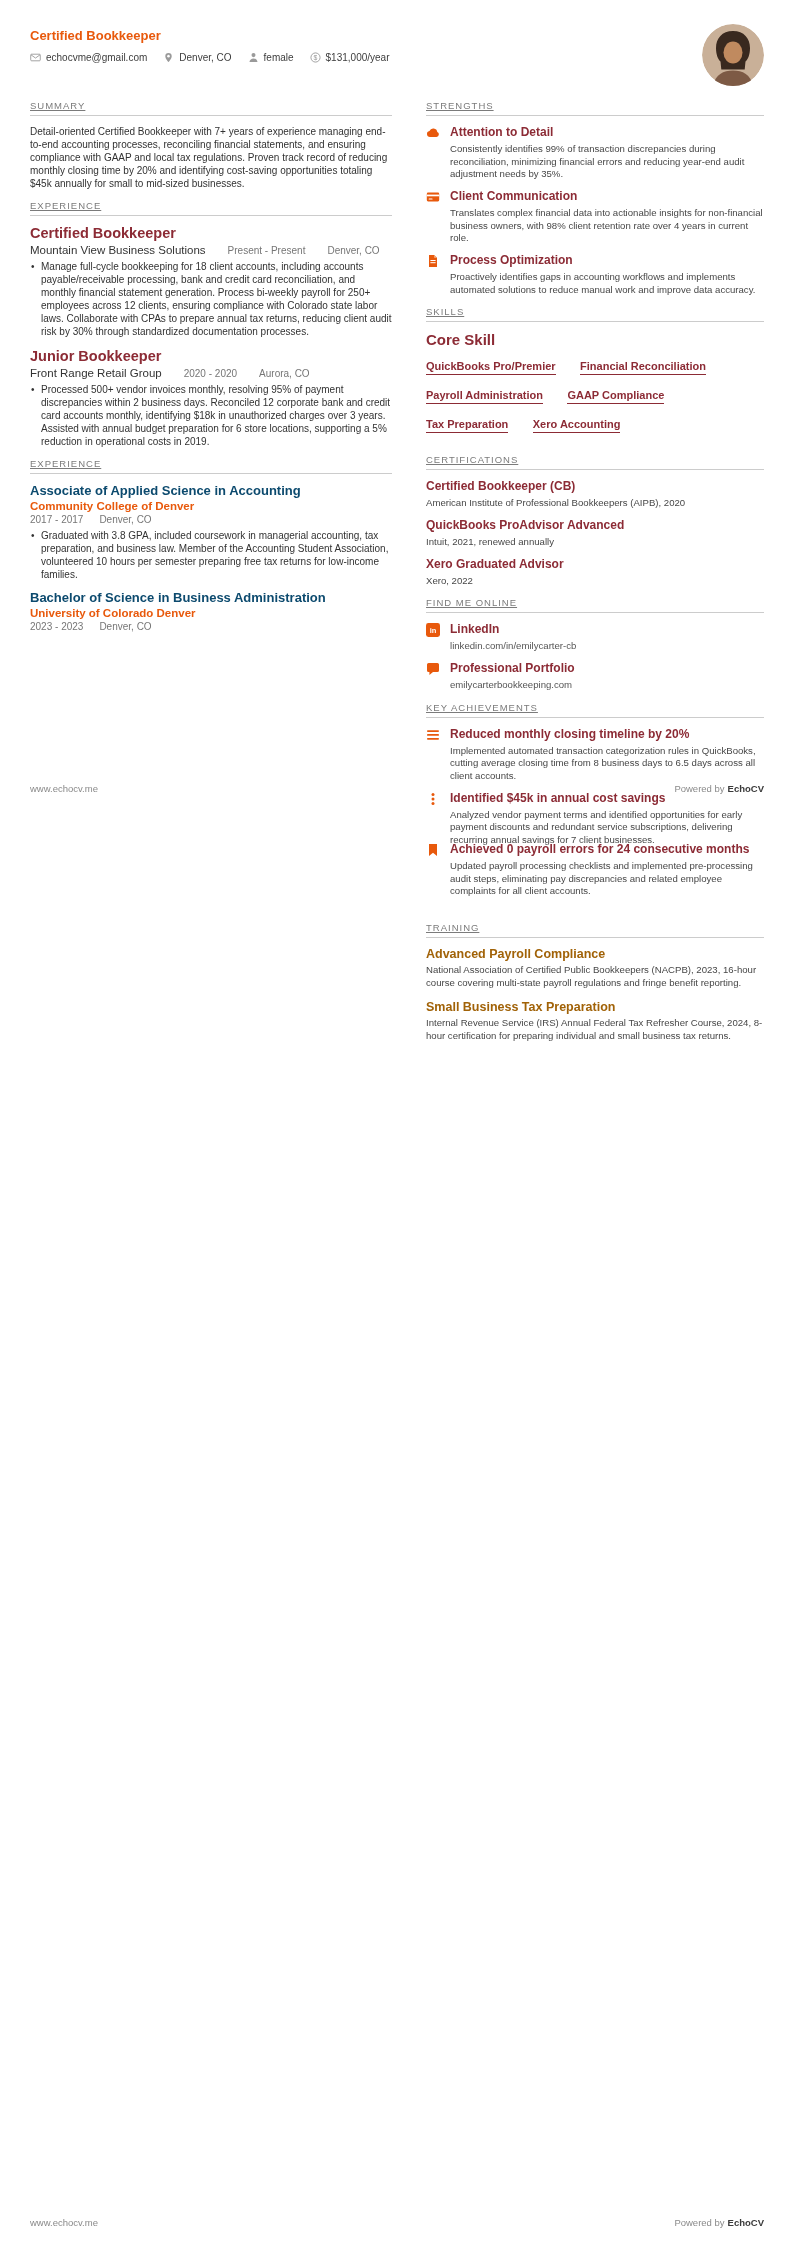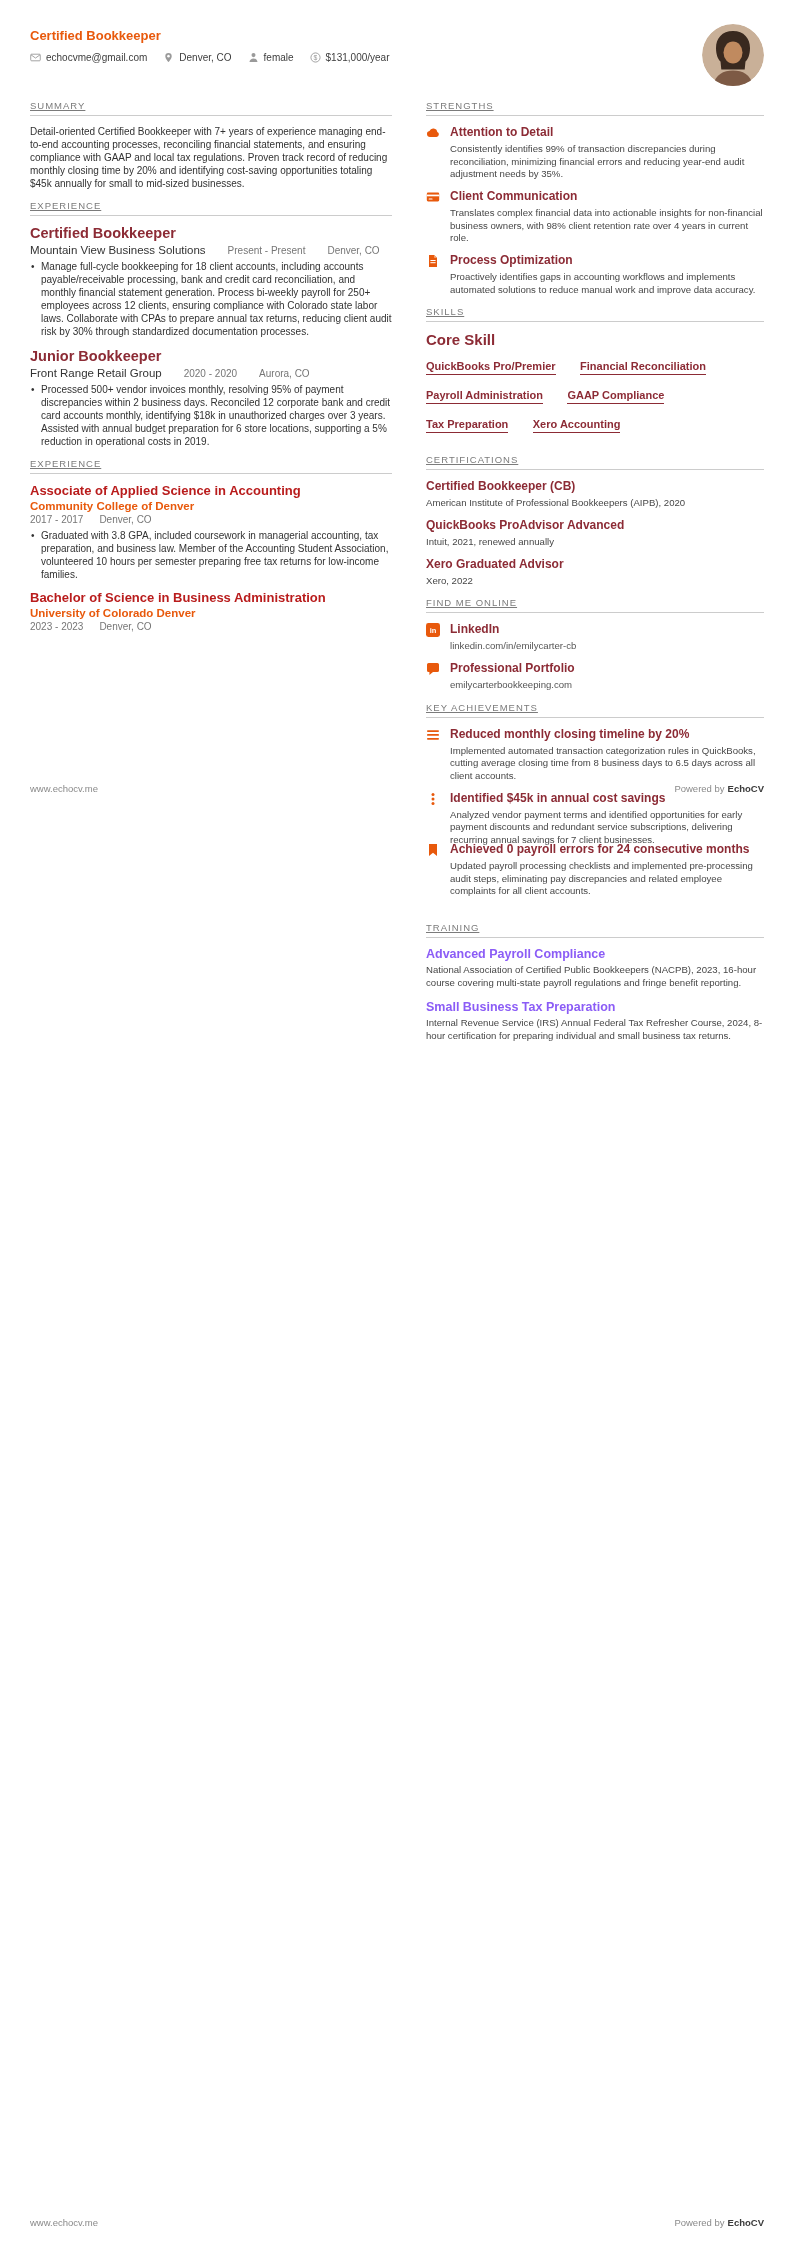--- a/index.html
+++ b/index.html
@@ -36,21 +36,21 @@
   .job { margin-bottom: 10px; }
   .job-title { font-size: 14.5px; font-weight: 700; color: #8C2B35; margin-bottom: 3px; }
   .job-meta { display: flex; align-items: center; gap: 22px; margin-bottom: 4px; }
   .company { font-size: 11.5px; color: #333; }
   .meta { font-size: 10px; color: #767676; }
   .bullets { list-style: none; }
   .bullets li { position: relative; padding-left: 11px; font-size: 10px; line-height: 1.3; color: #323232; margin-bottom: 2px; }
   .bullets li::before { content: "•"; position: absolute; left: 1px; top: 0; color: #323232; }
 
   .edu { margin-bottom: 9px; }
-  .degree { font-size: 13px; font-weight: 700; color: #b91c1c; }
+  .degree { font-size: 13px; font-weight: 700; color: #0c4a6e; }
   .school { font-size: 11.5px; font-weight: 700; color: #E8590C; margin: 2px 0; }
   .edu-meta { display: flex; gap: 16px; font-size: 10px; color: #767676; margin-bottom: 4px; }
 
   
   .icon-item { display: flex; gap: 9px; margin-bottom: 8px; }
   .oicon { width: 15px; flex: 0 0 15px; padding-top: 1px; }
   .oicon svg { width: 14px; height: 14px; display: block; }
   .item-title { font-size: 12px; font-weight: 700; color: #8C2B35; line-height: 1.25; }
   .item-text { font-size: 9.6px; line-height: 1.32; color: #474747; margin-top: 3px; }
   .link { color: #555; }
@@ -64,21 +64,21 @@
 
   
   .page-footer { position: absolute; left: 30px; right: 30px; bottom: 18px;
                  display: flex; justify-content: space-between; align-items: center;
                  font-size: 9.5px; color: #8a8a8a; }
   .powered { display: inline-flex; gap: 3px; align-items: flex-end; }
   .brand { color: #3a3a3a; font-weight: 700; }
 
   .page2-achv { margin-bottom: 24px; }
   .training-item { margin-bottom: 11px; }
-  .training-title { font-size: 12.5px; font-weight: 700; color: #8b5cf6; margin-bottom: 3px; }
+  .training-title { font-size: 12.5px; font-weight: 700; color: #a16207; margin-bottom: 3px; }
 </style>
 </head>
 <body>
 
 <div class="canvas">
 
   <section class="page page-1">
 
     <header class="header">
       <div>

